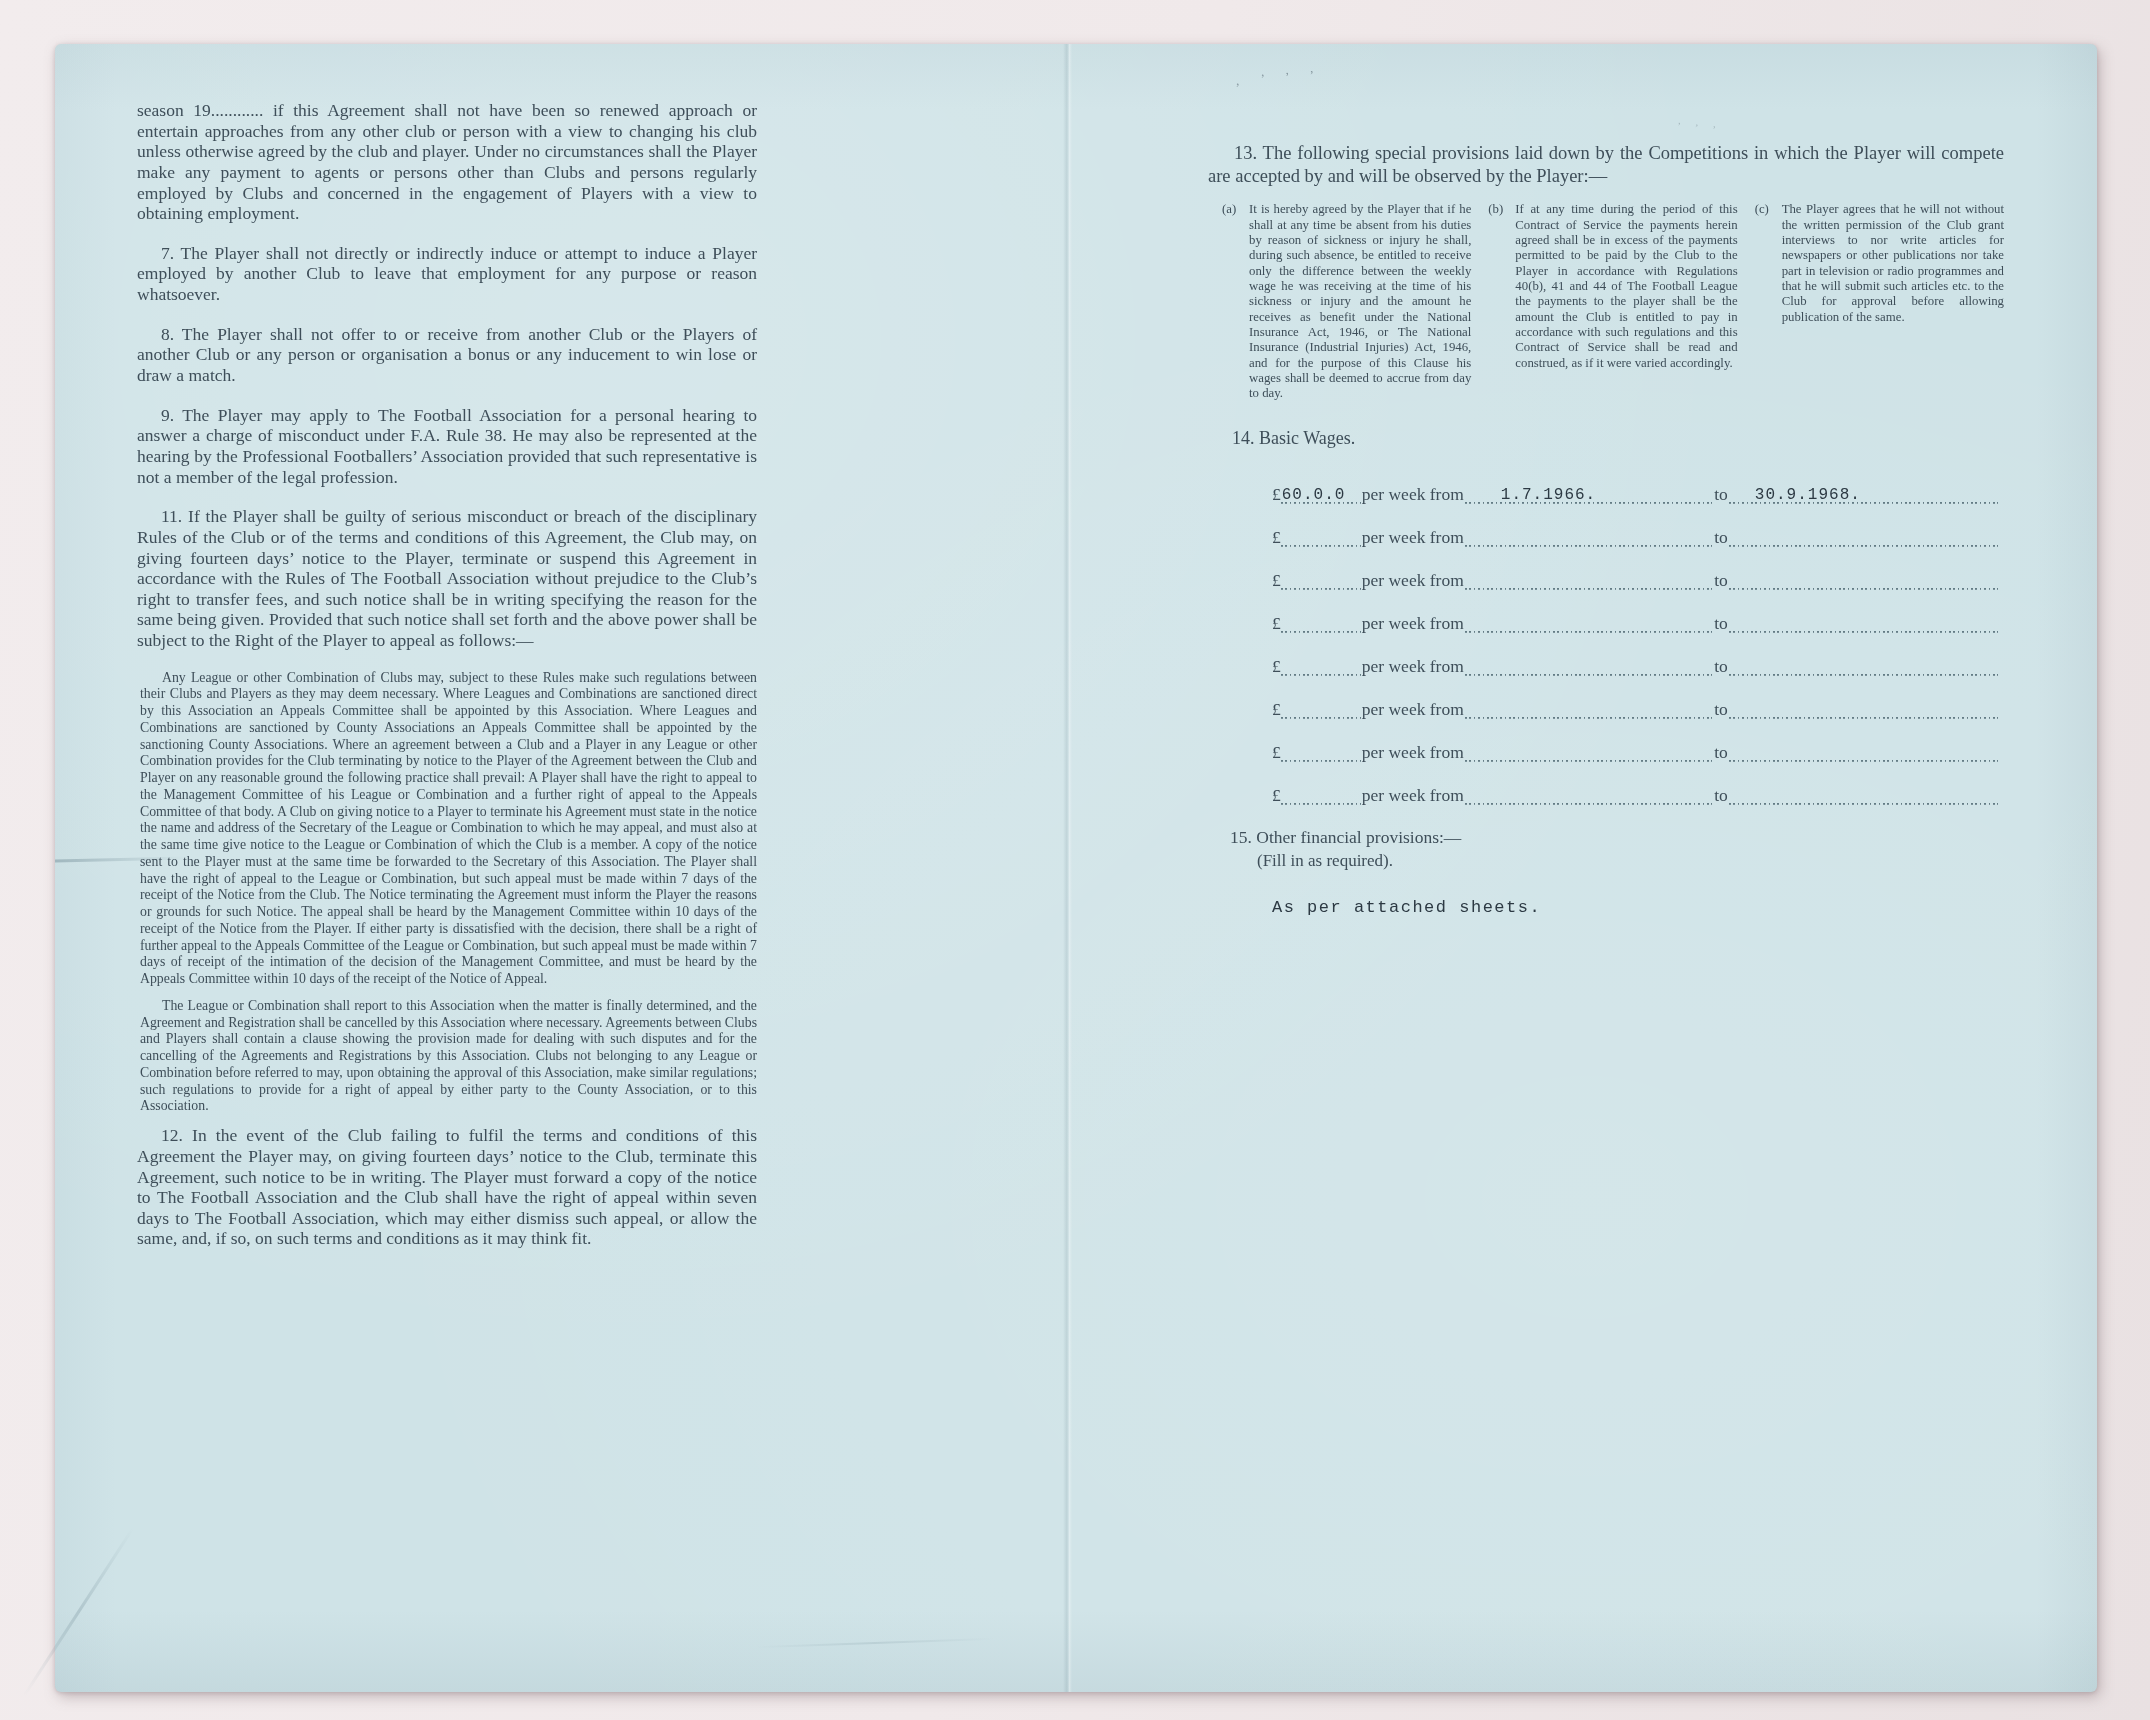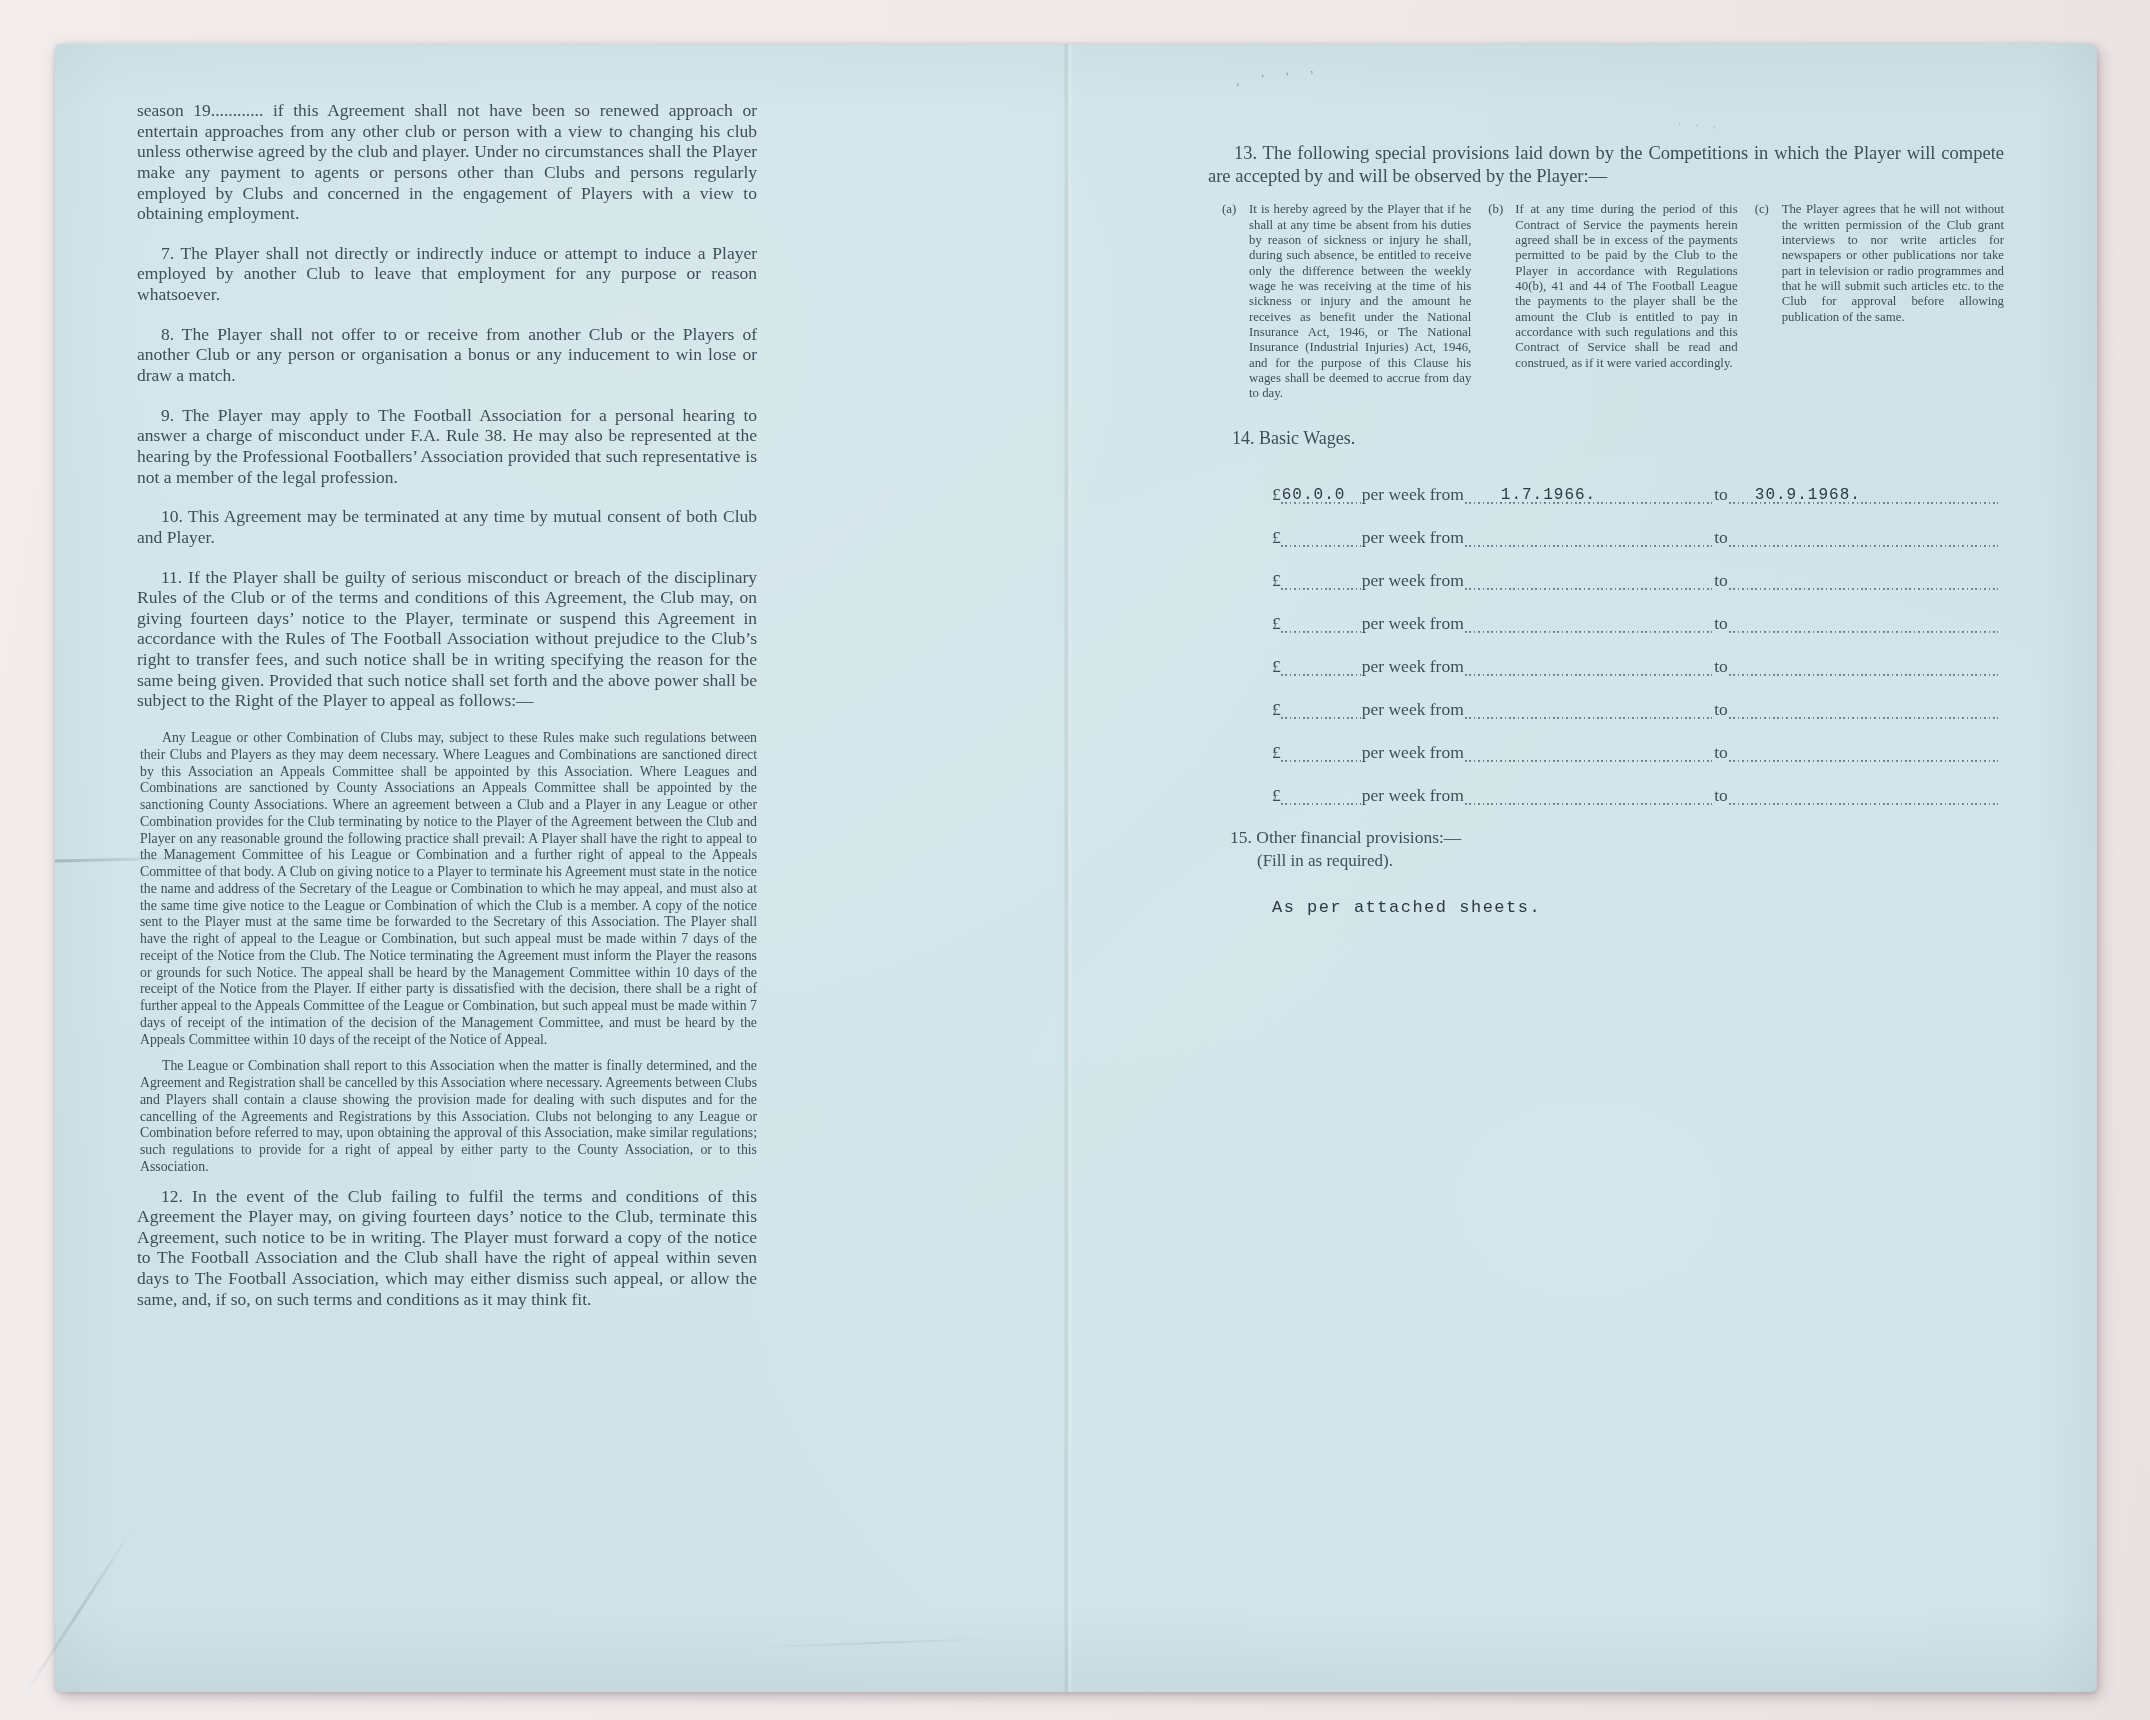--- a/index.html
+++ b/index.html
@@ -122,21 +122,20 @@
     <div class="crease-bottomcenter"></div>
 
     <span class="stray marks-a">‚ ’ ’ ’</span>
     <span class="stray marks-b">’ ’ ’</span>
 
     <div class="col-left">
       <p class="body-text no-indent">season 19............ if this Agreement shall not have been so renewed approach or entertain approaches from any other club or person with a view to changing his club unless otherwise agreed by the club and player. Under no circumstances shall the Player make any payment to agents or persons other than Clubs and persons regularly employed by Clubs and concerned in the engagement of Players with a view to obtaining employment.</p>
       <p class="body-text">7. The Player shall not directly or indirectly induce or attempt to induce a Player employed by another Club to leave that employment for any purpose or reason whatsoever.</p>
       <p class="body-text">8. The Player shall not offer to or receive from another Club or the Players of another Club or any person or organisation a bonus or any inducement to win lose or draw a match.</p>
       <p class="body-text">9. The Player may apply to The Football Association for a personal hearing to answer a charge of misconduct under F.A. Rule 38. He may also be represented at the hearing by the Professional Footballers’ Association provided that such representative is not a member of the legal profession.</p>
-      <p class="body-text">10. This Agreement may be terminated at any time by mutual consent of both Club and Player.</p>
       <p class="body-text tight">11. If the Player shall be guilty of serious misconduct or breach of the disciplinary Rules of the Club or of the terms and conditions of this Agreement, the Club may, on giving fourteen days’ notice to the Player, terminate or suspend this Agreement in accordance with the Rules of The Football Association without prejudice to the Club’s right to transfer fees, and such notice shall be in writing specifying the reason for the same being given. Provided that such notice shall set forth and the above power shall be subject to the Right of the Player to appeal as follows:—</p>
       <p class="small-print">Any League or other Combination of Clubs may, subject to these Rules make such regulations between their Clubs and Players as they may deem necessary. Where Leagues and Combinations are sanctioned direct by this Association an Appeals Committee shall be appointed by this Association. Where Leagues and Combinations are sanctioned by County Associations an Appeals Committee shall be appointed by the sanctioning County Associations. Where an agreement between a Club and a Player in any League or other Combination provides for the Club terminating by notice to the Player of the Agreement between the Club and Player on any reasonable ground the following practice shall prevail: A Player shall have the right to appeal to the Management Committee of his League or Combination and a further right of appeal to the Appeals Committee of that body. A Club on giving notice to a Player to terminate his Agreement must state in the notice the name and address of the Secretary of the League or Combination to which he may appeal, and must also at the same time give notice to the League or Combination of which the Club is a member. A copy of the notice sent to the Player must at the same time be forwarded to the Secretary of this Association. The Player shall have the right of appeal to the League or Combination, but such appeal must be made within 7 days of the receipt of the Notice from the Club. The Notice terminating the Agreement must inform the Player the reasons or grounds for such Notice. The appeal shall be heard by the Management Committee within 10 days of the receipt of the Notice from the Player. If either party is dissatisfied with the decision, there shall be a right of further appeal to the Appeals Committee of the League or Combination, but such appeal must be made within 7 days of receipt of the intimation of the decision of the Management Committee, and must be heard by the Appeals Committee within 10 days of the receipt of the Notice of Appeal.</p>
       <p class="small-print">The League or Combination shall report to this Association when the matter is finally determined, and the Agreement and Registration shall be cancelled by this Association where necessary. Agreements between Clubs and Players shall contain a clause showing the provision made for dealing with such disputes and for the cancelling of the Agreements and Registrations by this Association. Clubs not belonging to any League or Combination before referred to may, upon obtaining the approval of this Association, make similar regulations; such regulations to provide for a right of appeal by either party to the County Association, or to this Association.</p>
       <p class="body-text">12. In the event of the Club failing to fulfil the terms and conditions of this Agreement the Player may, on giving fourteen days’ notice to the Club, terminate this Agreement, such notice to be in writing. The Player must forward a copy of the notice to The Football Association and the Club shall have the right of appeal within seven days to The Football Association, which may either dismiss such appeal, or allow the same, and, if so, on such terms and conditions as it may think fit.</p>
     </div>
 
     <div class="col-right">
       <p class="heading13">13. The following special provisions laid down by the Competitions in which the Player will compete are accepted by and will be observed by the Player:—</p>
 
       <div class="provisions">

